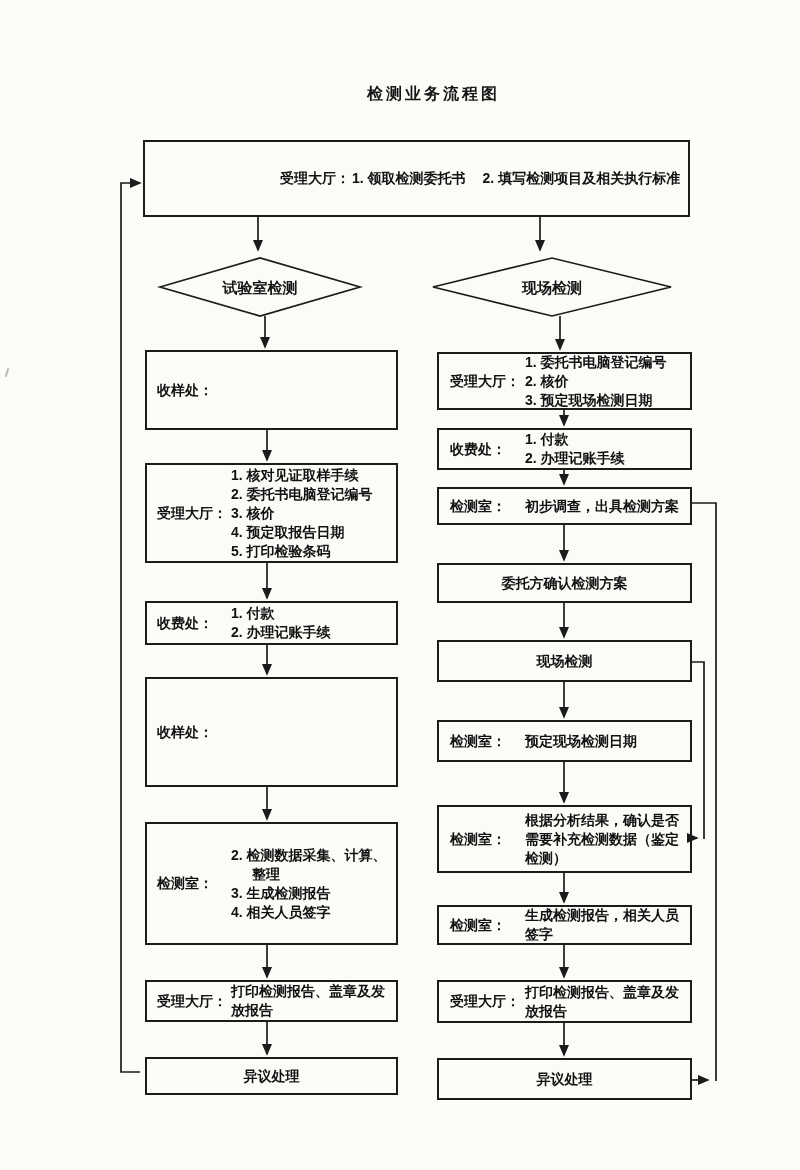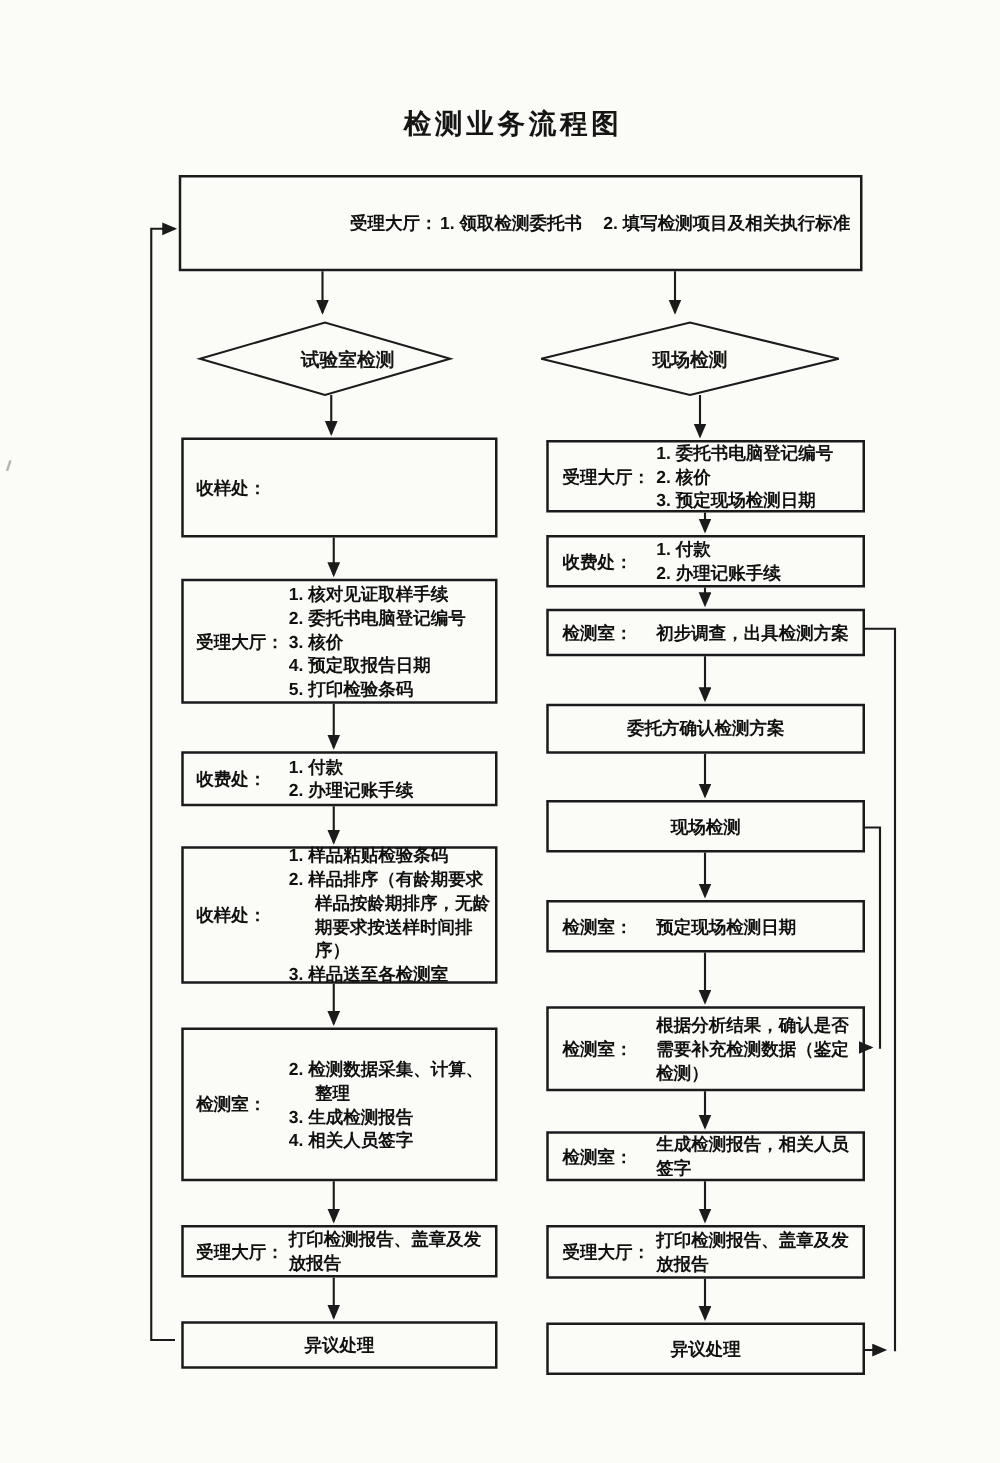--- a/index.html
+++ b/index.html
@@ -2,22 +2,22 @@
 <html><head>
 <meta charset="utf-8">
 <style>
   html,body{margin:0;padding:0;}
   body{
     width:800px;height:1170px;position:relative;overflow:hidden;
     background:#fbfbf8;color:#151515;
     font-family:"Liberation Sans","DejaVu Sans",sans-serif;
   }
   .title{
-    position:absolute;left:137px;top:84px;width:547px;
-    text-align:center;font-size:22px;font-weight:700;letter-spacing:3px;
+    position:absolute;left:160px;top:84px;width:547px;
+    text-align:center;font-size:16px;font-weight:700;letter-spacing:3px;
   }
   svg.layer{position:absolute;left:0;top:0;pointer-events:none;}
   .pbox{
     position:absolute;box-sizing:border-box;border:2px solid #1b1b1b;
     display:flex;align-items:center;
     font-size:14px;line-height:19px;font-weight:600;color:#111;
   }
   .leftcol{left:145px;width:253px;}
   .rightcol{left:437px;width:255px;}
   .lbl{flex:0 0 auto;box-sizing:border-box;}
@@ -86,21 +86,21 @@
 <div class="artifact"></div>
 
 <div class="pbox topbox">
   <div class="lbl">受理大厅：</div>
   <div class="cnt topcnt">
       <div class="li">1. 领取检测委托书</div>
       <div class="li">2. 填写检测项目及相关执行标准</div>
     </div>
 </div>
 
-<div class="dtext" style="left:178px;top:279px;width:200px;">试验室检测</div>
+<div class="dtext" style="left:160px;top:279px;width:200px;">试验室检测</div>
 <div class="dtext" style="left:433px;top:279px;width:238px;">现场检测</div>
 
 <div class="pbox leftcol" style="top:350px;height:80px;">
   <div class="lbl">收样处：</div>
 </div>
 <div class="pbox leftcol" style="top:463px;height:100px;">
   <div class="lbl">受理大厅：</div>
   <div class="cnt">
       <div class="li">1. 核对见证取样手续</div>
       <div class="li">2. 委托书电脑登记编号</div>
@@ -111,25 +111,20 @@
 </div>
 <div class="pbox leftcol" style="top:601px;height:44px;">
   <div class="lbl">收费处：</div>
   <div class="cnt">
       <div class="li">1. 付款</div>
       <div class="li">2. 办理记账手续</div>
     </div>
 </div>
 <div class="pbox leftcol" style="top:677px;height:110px;">
   <div class="lbl">收样处：</div>
-  <div class="cnt">
-      <div class="li">1. 样品粘贴检验条码</div>
-      <div class="li">2. 样品排序（有龄期要求样品按龄期排序，无龄期要求按送样时间排序）</div>
-      <div class="li">3. 样品送至各检测室</div>
-    </div>
 </div>
 <div class="pbox leftcol" style="top:822px;height:123px;">
   <div class="lbl">检测室：</div>
   <div class="cnt">
       <div class="li">2. 检测数据采集、计算、整理</div>
       <div class="li">3. 生成检测报告</div>
       <div class="li">4. 相关人员签字</div>
     </div>
 </div>
 <div class="pbox leftcol" style="top:980px;height:42px;">

